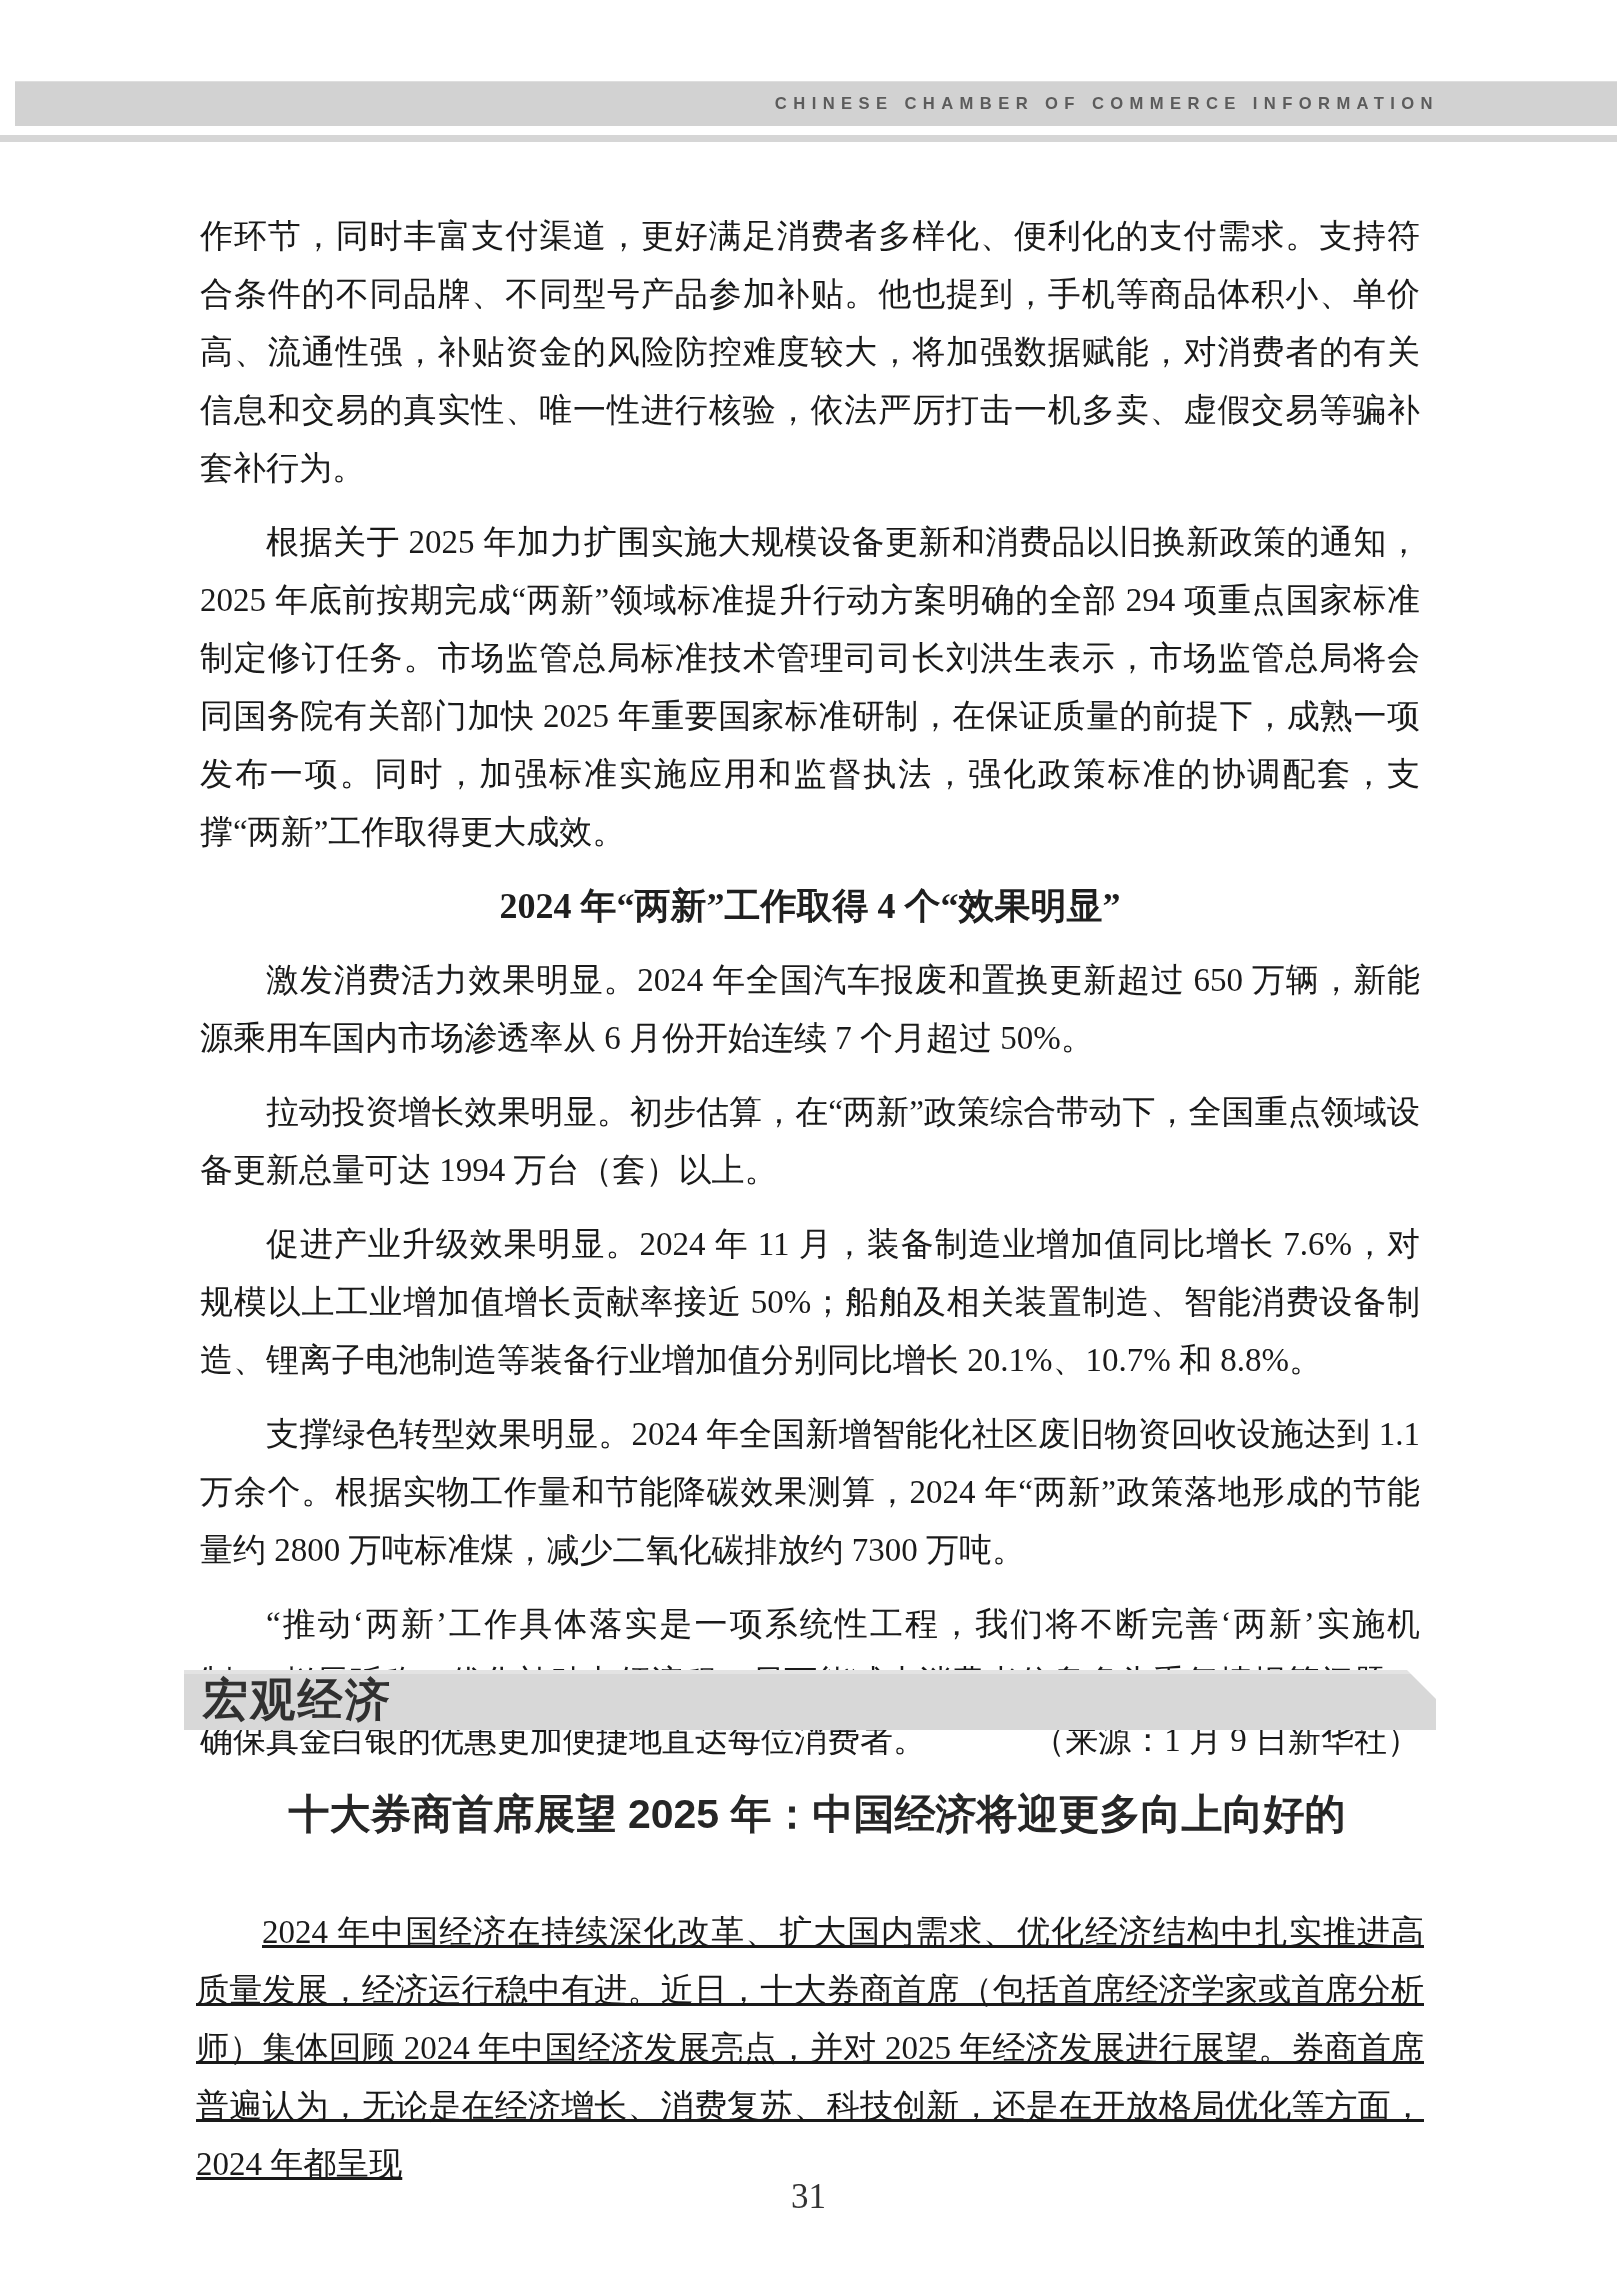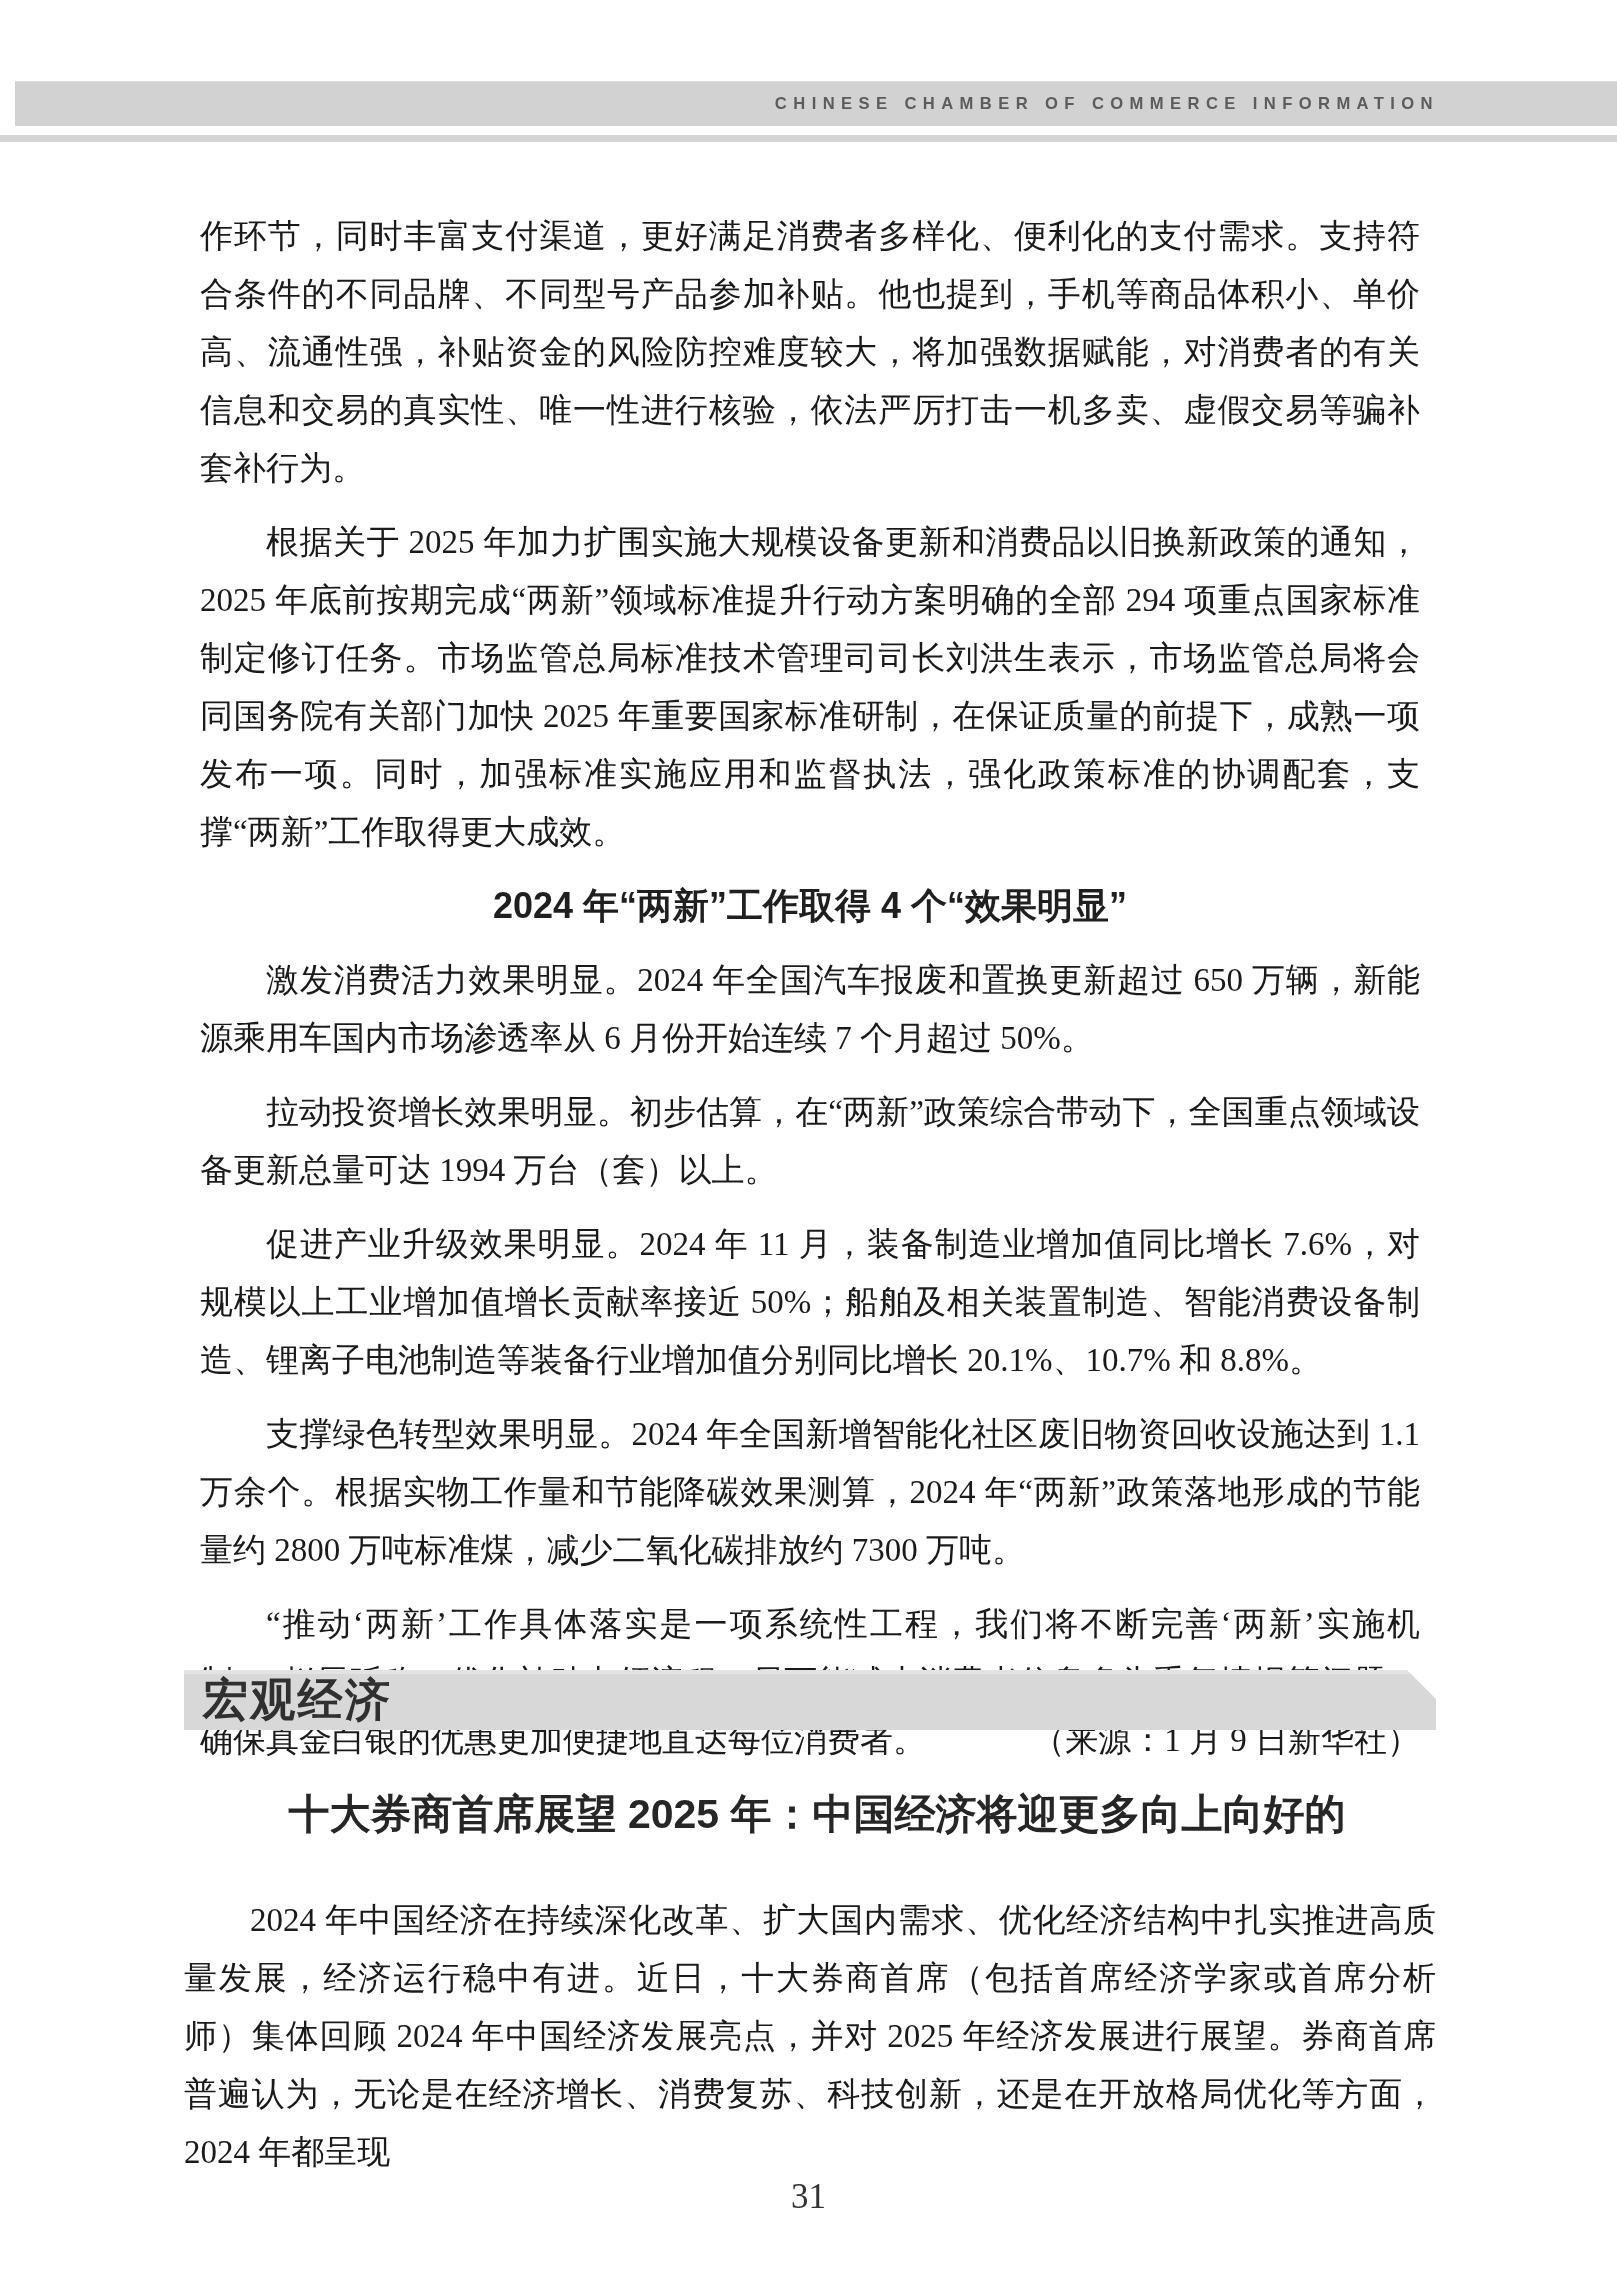--- a/index.html
+++ b/index.html
@@ -34,21 +34,21 @@
   .article-1{
     position:absolute;left:184px;top:191px;width:1252px;
     font-size:33px;line-height:58px;
     text-align:justify;
     color:#1a1a1a;
   }
   .article-1 p{margin:16px;}
   .ind{text-indent:2em;}
   .subheading{
     margin:0;
-    font-family:Liberation Sans, sans-serif;
+    font-family:Liberation Serif, serif;
     font-size:36px;font-weight:bold;line-height:58px;
     text-align:center;text-indent:0;
     color:#1f1f1f;
   }
   .source{
     float:right;
     text-indent:0;
   }
   
   .section-banner{
@@ -70,21 +70,21 @@
     font-family:"Liberation Sans","DejaVu Sans",sans-serif;
     font-size:41px;font-weight:bold;line-height:60px;
     text-align:center;color:#262626;
     margin:0;
   }
   .article-2{
     position:absolute;left:184px;top:1891px;width:1252px;
     font-size:33px;line-height:58px;
     text-align:justify;color:#1a1a1a;
   }
-  .article-2 p{margin:0;}
+  .article-2 p{margin:12px;text-decoration:underline;}
   
   .page-number{
     position:absolute;left:0;top:2176px;width:1617px;
     text-align:center;
     font-family:"Liberation Serif","DejaVu Serif",serif;
     font-size:35px;color:#333333;line-height:41px;
   }
 </style>
 </head>
 <body>

